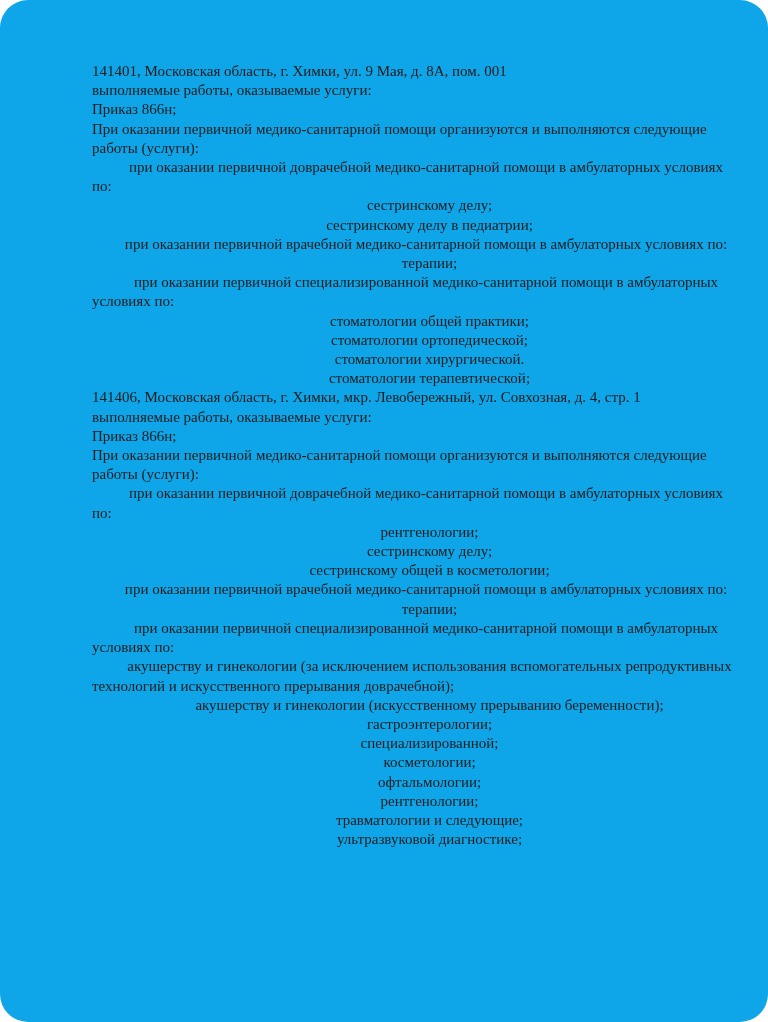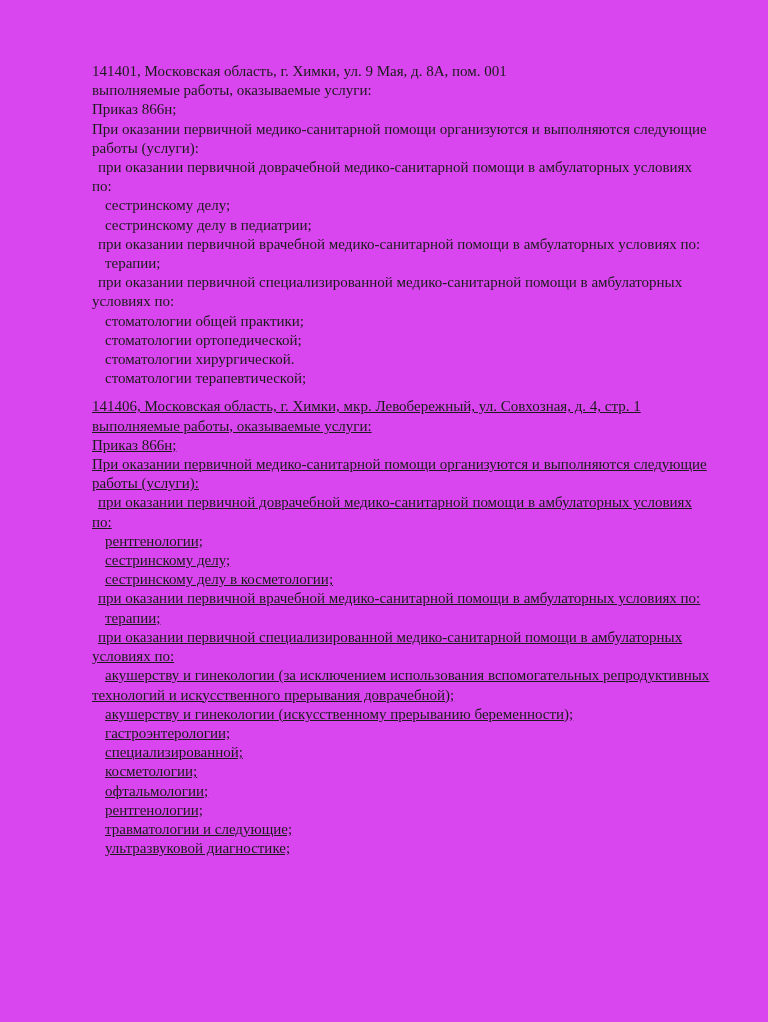--- a/index.html
+++ b/index.html
@@ -14,32 +14,31 @@
     font-family: "Liberation Serif", "DejaVu Serif", serif;
     font-size: 15px;
     line-height: 19.2px;
     color: #1c1c1c;
   }
   .page {
     box-sizing: border-box;
     width: 768px;
     height: 1022px;
     padding: 62px 14px 0 92px;
-    background: #d946ef;
+    background: #0ea5e9;
+    border-radius: 28px;
   }
   .block + .block {
-    margin-top: 9px;
-    text-decoration: underline;
   }
   .line {
     white-space: pre;
   }
   .indent-0 { padding-left: 0; }
-  .indent-1 { padding-left: 6px; }
-  .indent-2 { padding-left: 13px; }
+  .indent-1 { padding-left: 6px; text-align: center; }
+  .indent-2 { padding-left: 13px; text-align: center; }
 </style>
 </head>
 <body>
 
 <main class="page">
     <section class="block">
       <div class="line indent-0">141401, Московская область, г. Химки, ул. 9 Мая, д. 8А, пом. 001</div>
       <div class="line indent-0">выполняемые работы, оказываемые услуги:</div>
       <div class="line indent-0">Приказ 866н;</div>
       <div class="line indent-0">При оказании первичной медико-санитарной помощи организуются и выполняются следующие</div>
@@ -60,21 +59,21 @@
     <section class="block">
       <div class="line indent-0">141406, Московская область, г. Химки, мкр. Левобережный, ул. Совхозная, д. 4, стр. 1</div>
       <div class="line indent-0">выполняемые работы, оказываемые услуги:</div>
       <div class="line indent-0">Приказ 866н;</div>
       <div class="line indent-0">При оказании первичной медико-санитарной помощи организуются и выполняются следующие</div>
       <div class="line indent-0">работы (услуги):</div>
       <div class="line indent-1">при оказании первичной доврачебной медико-санитарной помощи в амбулаторных условиях</div>
       <div class="line indent-0">по:</div>
       <div class="line indent-2">рентгенологии;</div>
       <div class="line indent-2">сестринскому делу;</div>
-      <div class="line indent-2">сестринскому делу в косметологии;</div>
+      <div class="line indent-2">сестринскому общей в косметологии;</div>
       <div class="line indent-1">при оказании первичной врачебной медико-санитарной помощи в амбулаторных условиях по:</div>
       <div class="line indent-2">терапии;</div>
       <div class="line indent-1">при оказании первичной специализированной медико-санитарной помощи в амбулаторных</div>
       <div class="line indent-0">условиях по:</div>
       <div class="line indent-2">акушерству и гинекологии (за исключением использования вспомогательных репродуктивных</div>
       <div class="line indent-0">технологий и искусственного прерывания доврачебной);</div>
       <div class="line indent-2">акушерству и гинекологии (искусственному прерыванию беременности);</div>
       <div class="line indent-2">гастроэнтерологии;</div>
       <div class="line indent-2">специализированной;</div>
       <div class="line indent-2">косметологии;</div>

